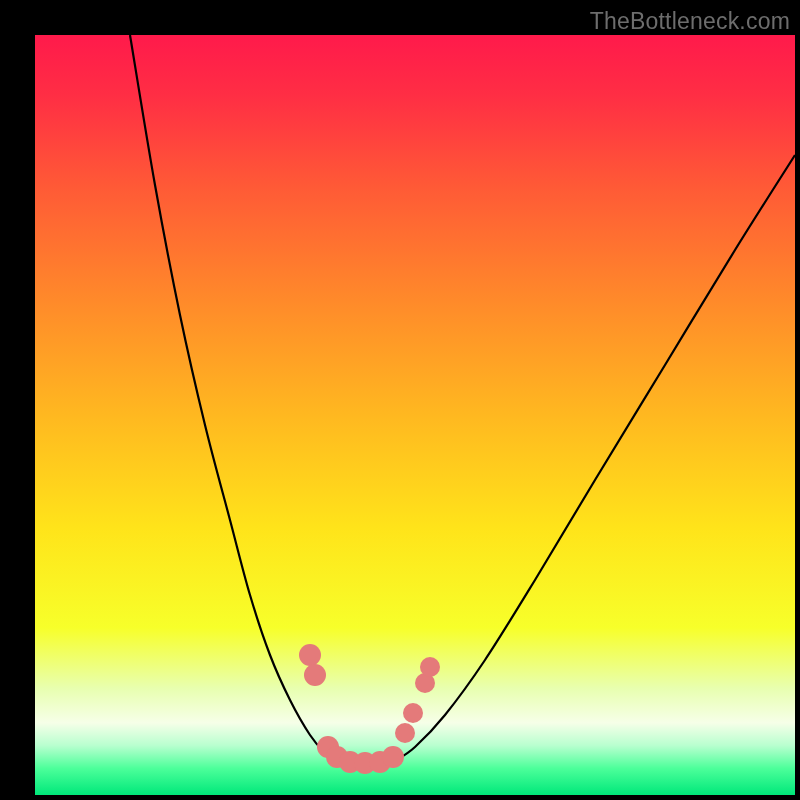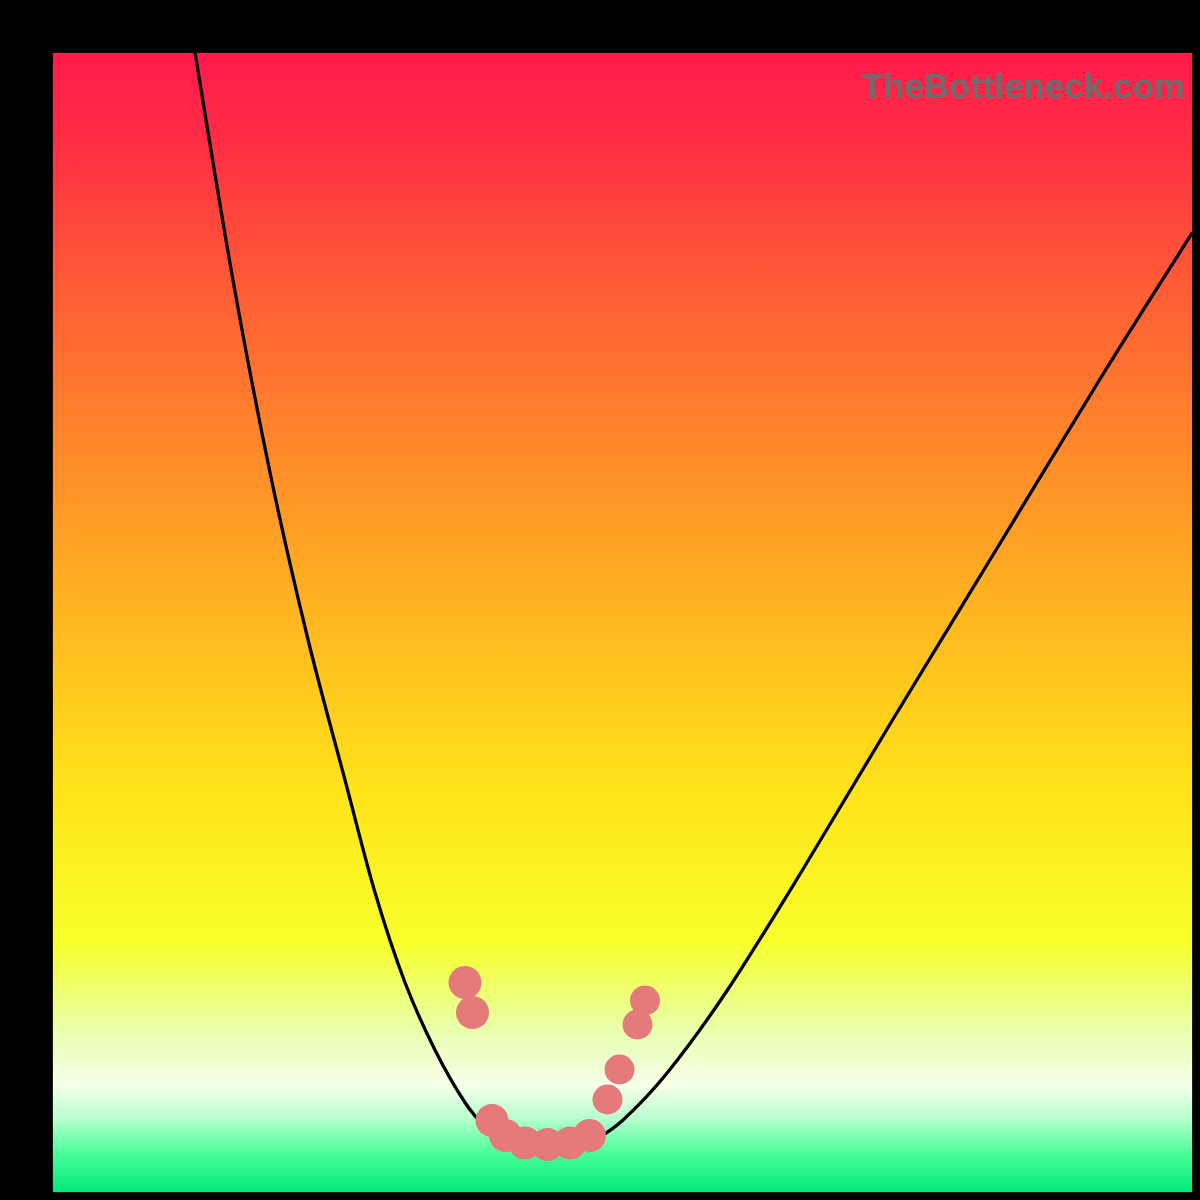--- a/index.html
+++ b/index.html
@@ -34,22 +34,21 @@
     width: 100%;
     height: 100%;
   }
   .watermark {
     position: absolute;
     top: 8px;
     right: 10px;
     color: #6d6d6d;
     font-size: 23px;
     letter-spacing: 0.2px;
-    font-weight: 700;
-    margin-top: 36px;
+    font-weight: 400;
   }
   svg.curves {
     position: absolute;
     left: 0;
     top: 0;
     width: 100%;
     height: 100%;
   }
 </style>
 </head>

